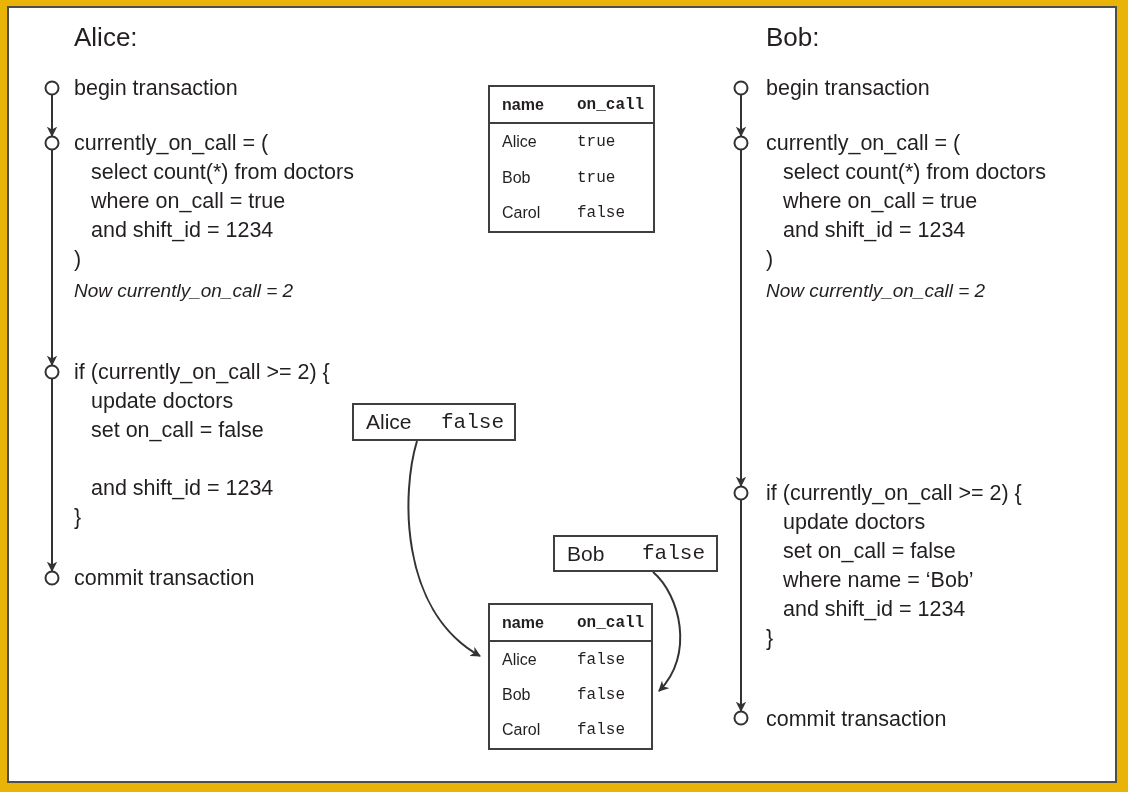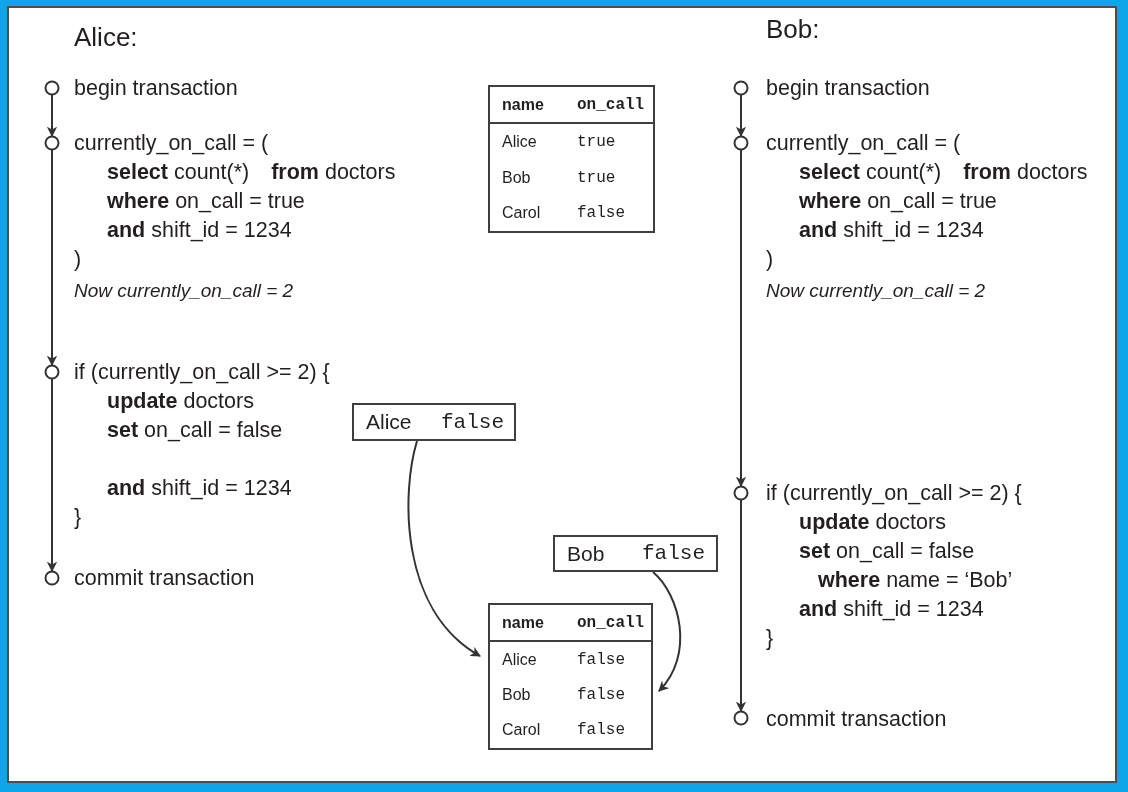--- a/index.html
+++ b/index.html
@@ -1,22 +1,22 @@
 <!DOCTYPE html>
 <html><head>
 <meta charset="utf-8">
 <style>
   html,body{margin:0;padding:0;background:#ffffff;}
   body{width:1128px;height:792px;font-family:"Liberation Sans",sans-serif;color:#231f20;}
-  #canvas{position:relative;width:1128px;height:792px;background:#0ea5e9;overflow:hidden;}
+  #canvas{position:relative;width:1128px;height:792px;background:#eab308;overflow:hidden;}
   .frame{position:absolute;left:7px;top:6px;width:1110px;height:777px;border:2px solid #4d4d4d;box-sizing:border-box;background:#fff;}
   svg.layer{position:absolute;left:0;top:0;width:1128px;height:792px;}
   .title{position:absolute;font-size:26px;line-height:30px;}
   .code{position:absolute;font-size:21.5px;line-height:26px;white-space:pre;}
-  .code .b{font-weight:bold;margin-left:16px;}
+  .code .b{font-weight:normal;}
   .code .i{font-style:italic;font-size:19px;text-align:right;}
   .dtable{position:absolute;border:2px solid #3f3f3f;box-sizing:border-box;background:#fff;font-size:16px;display:flex;flex-direction:column;}
   .dtable .hdr{flex:0 0 35px;display:flex;align-items:center;border-bottom:2px solid #3f3f3f;font-weight:bold;}
   .dtable .row{flex:1 1 auto;display:flex;align-items:center;}
   .cell1{margin-left:12px;width:75px;flex:0 0 auto;}
   .cell2{flex:0 0 auto;font-family:Liberation Mono, monospace;}
   .wbox{position:absolute;border:2px solid #3f3f3f;box-sizing:border-box;background:#fff;font-size:21px;display:flex;align-items:center;}
 </style>
 </head>
 <body>
@@ -63,32 +63,32 @@
   <div class="code" style="left:91px;top:217px;"><span class="b">and </span><span>shift_id = 1234</span></div>
   <div class="code" style="left:74px;top:246px;"><span>)</span></div>
   <div class="code" style="left:74px;top:277px;"><span class="i">Now currently_on_call = 2</span></div>
   <div class="code" style="left:74px;top:359px;"><span>if (currently_on_call &gt;= 2) {</span></div>
   <div class="code" style="left:91px;top:388px;"><span class="b">update </span><span>doctors</span></div>
   <div class="code" style="left:91px;top:417px;"><span class="b">set </span><span>on_call = false</span></div>
   <div class="code" style="left:91px;top:475px;"><span class="b">and </span><span>shift_id = 1234</span></div>
   <div class="code" style="left:74px;top:504px;"><span>}</span></div>
   <div class="code" style="left:74px;top:565px;"><span>commit transaction</span></div>
 
-  <div class="title" style="left:766px;top:14px;">Bob:</div>
+  <div class="title" style="left:766px;top:22px;">Bob:</div>
   <div class="code" style="left:766px;top:75px;"><span>begin transaction</span></div>
   <div class="code" style="left:766px;top:130px;"><span>currently_on_call = (</span></div>
   <div class="code" style="left:783px;top:159px;"><span class="b">select </span><span>count(*) </span><span class="b">from </span><span>doctors</span></div>
   <div class="code" style="left:783px;top:188px;"><span class="b">where </span><span>on_call = true</span></div>
   <div class="code" style="left:783px;top:217px;"><span class="b">and </span><span>shift_id = 1234</span></div>
   <div class="code" style="left:766px;top:246px;"><span>)</span></div>
   <div class="code" style="left:766px;top:277px;"><span class="i">Now currently_on_call = 2</span></div>
   <div class="code" style="left:766px;top:480px;"><span>if (currently_on_call &gt;= 2) {</span></div>
   <div class="code" style="left:783px;top:509px;"><span class="b">update </span><span>doctors</span></div>
   <div class="code" style="left:783px;top:538px;"><span class="b">set </span><span>on_call = false</span></div>
-  <div class="code" style="left:802px;top:567px;text-align:center;"><span class="b">where </span><span>name = ‘Bob’</span></div>
+  <div class="code" style="left:783px;top:567px;text-align:center;"><span class="b">where </span><span>name = ‘Bob’</span></div>
   <div class="code" style="left:783px;top:596px;"><span class="b">and </span><span>shift_id = 1234</span></div>
   <div class="code" style="left:766px;top:625px;"><span>}</span></div>
   <div class="code" style="left:766px;top:706px;"><span>commit transaction</span></div>
 
   <div class="dtable" style="left:488px;top:85px;width:167px;height:148px;">
     <div class="hdr">
       <span class="cell1">name</span>
       <span class="cell2">on_call</span>
     </div>
     <div class="row">

